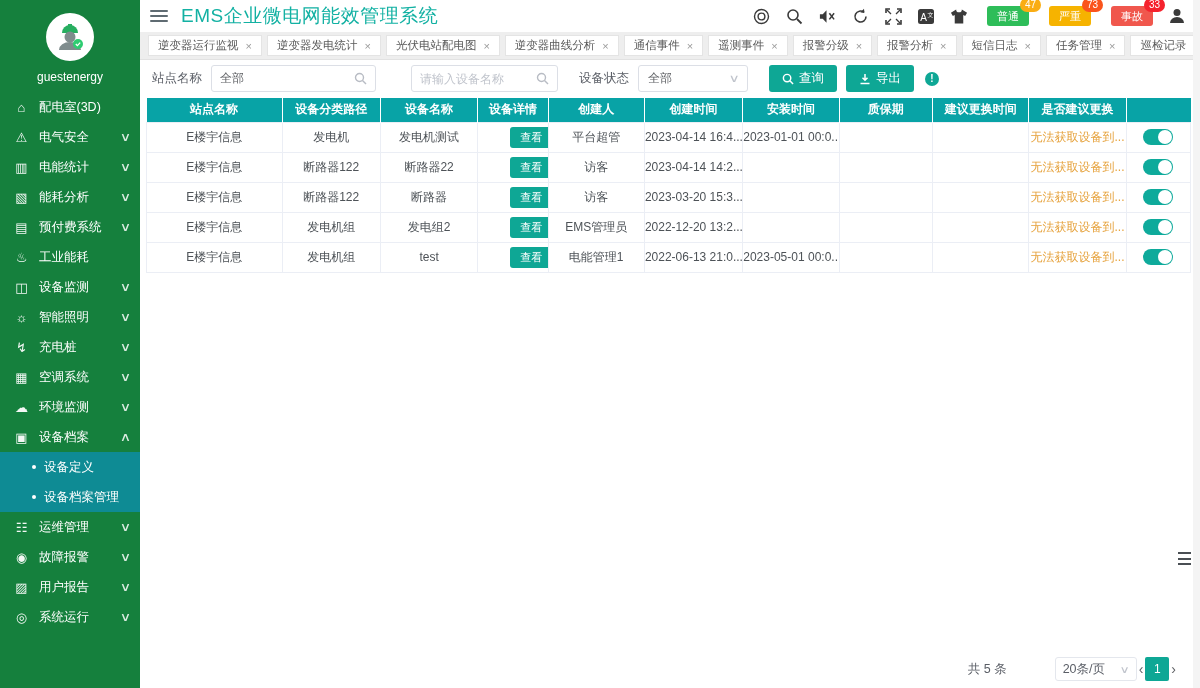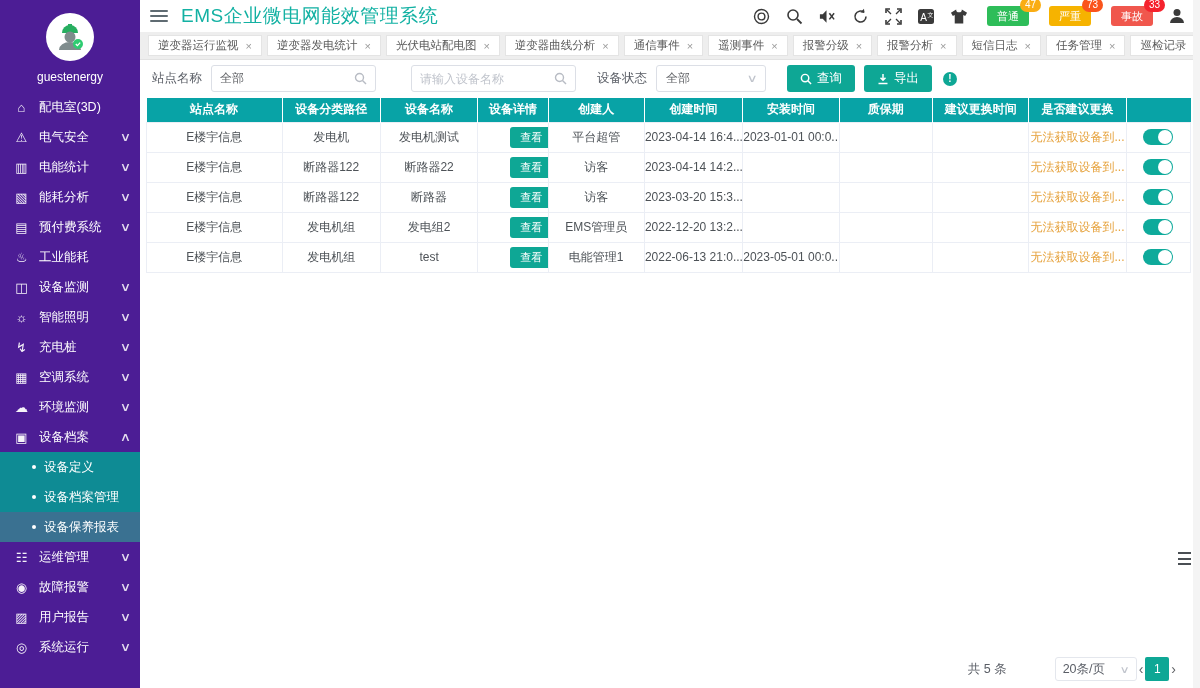--- a/index.html
+++ b/index.html
@@ -1,21 +1,21 @@
 <!DOCTYPE html>
 <html><head>
 <meta charset="utf-8">
 <style>
   * { box-sizing: border-box; margin: 0; padding: 0; }
   html,body { width:1200px; height:688px; overflow:hidden; }
   body { font-family:"Liberation Sans","DejaVu Sans",sans-serif; font-size:12px; color:#333; background:#fff; }
   .app { display:flex; width:1200px; height:688px; }
 
   
-  .sidebar { width:140px; flex-shrink:0; background:#4c1d95; color:#fff; overflow:hidden; }
+  .sidebar { width:140px; flex-shrink:0; background:#15803d; color:#fff; overflow:hidden; }
   .avatar-wrap { padding-top:13px; text-align:center; }
   .avatar { width:48px; height:48px; border-radius:50%; background:#fff; margin:0 auto; display:flex; align-items:center; justify-content:center; }
   .username { margin-top:9px; text-align:center; font-size:12px; color:#fff; }
   .menu { margin-top:8px; }
   .menu-item { height:30px; display:flex; align-items:center; padding:0 10px 0 13px; cursor:pointer; font-size:12.5px; white-space:nowrap; }
   .mi-icon { width:17px; margin-right:9px; text-align:center; font-size:13px; opacity:.95; }
   .mi-label { flex:0 0 auto; }
   .chev { margin-left:auto; font-size:12px; opacity:.85; transform:scaleX(1.3); }
   .submenu { background:#0e8b94; }
   .submenu-item { height:30px; display:flex; align-items:center; padding-left:32px; cursor:pointer; font-size:12.5px; }
@@ -40,21 +40,21 @@
   .tab .tab-close { color:#9a9a9a; font-size:11px; }
 
   
   .filterbar { height:37px; background:#fff; display:flex; align-items:center; padding:0 12px; gap:9px; flex-shrink:0; }
   .flabel { color:#5a5e66; font-size:12.5px; white-space:nowrap; }
   .finput { height:27px; border:1px solid #dcdfe6; border-radius:3px; display:flex; align-items:center; padding:0 8px; background:#fff; }
   .finput input { border:none; outline:none; flex:1; font-size:12px; color:#606266; font-family:inherit; min-width:0; background:transparent; }
   .finput input::placeholder { color:#c0c4cc; }
   .finput .mag { color:#b8bcc4; flex-shrink:0; margin-left:6px; display:flex; }
   .site-input { width:165px; margin-right:26px; }
-  .device-input { width:165px; margin-right:12px;justify-content:center; }
+  .device-input { width:147px; margin-right:12px;justify-content:center; }
   .fselect { width:110px; height:27px; border:1px solid #dcdfe6; border-radius:3px; display:flex; align-items:center; justify-content:space-between; padding:0 9px; color:#606266; cursor:pointer; margin-right:12px; }
   .fselect .sel-chev { color:#c0c4cc; font-size:11px; transform:scaleX(1.4); }
   .btn { height:27px; background:#0ea795; border:none; color:#fff; border-radius:3px; display:flex; align-items:center; padding:0 13px; gap:5px; font-size:12.5px; cursor:pointer; font-family:inherit; }
   .info-dot { width:14px; height:14px; border-radius:50%; background:#0ea795; color:#fff; font-size:10px; font-weight:bold; display:flex; align-items:center; justify-content:center; margin-left:2px; cursor:pointer; }
 
   
   .content { flex:1; padding:1px 9px 0 6px; position:relative; min-height:0; }
   table { width:100%; border-collapse:collapse; table-layout:fixed; }
   thead th { background:#08a3a6; color:#fff; font-size:12px; font-weight:bold; height:24px; border-right:1px solid rgba(255,255,255,.28); overflow:hidden; white-space:nowrap; }
   thead th:last-child { border-right:none; }
@@ -156,24 +156,20 @@
     <span class="chev">∧</span>
   </div>
         <div class="submenu">
           <div class="submenu-item">
     <span class="dot"></span>
     <span class="sm-label">设备定义</span>
   </div>
           <div class="submenu-item">
     <span class="dot"></span>
     <span class="sm-label">设备档案管理</span>
-  </div>
-          <div class="submenu-item active">
-    <span class="dot"></span>
-    <span class="sm-label">设备保养报表</span>
   </div>
         </div>
         <div class="menu-item">
     <span class="mi-icon">☷</span>
     <span class="mi-label">运维管理</span>
     <span class="chev">∨</span>
   </div>
         <div class="menu-item">
     <span class="mi-icon">◉</span>
     <span class="mi-label">故障报警</span>

